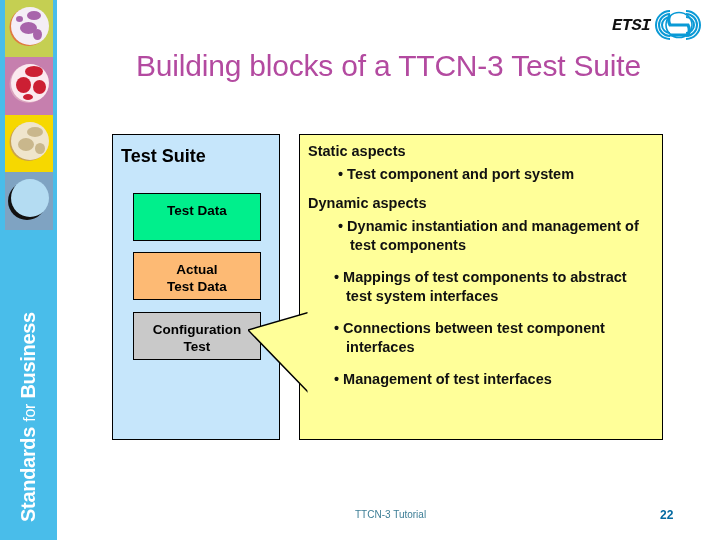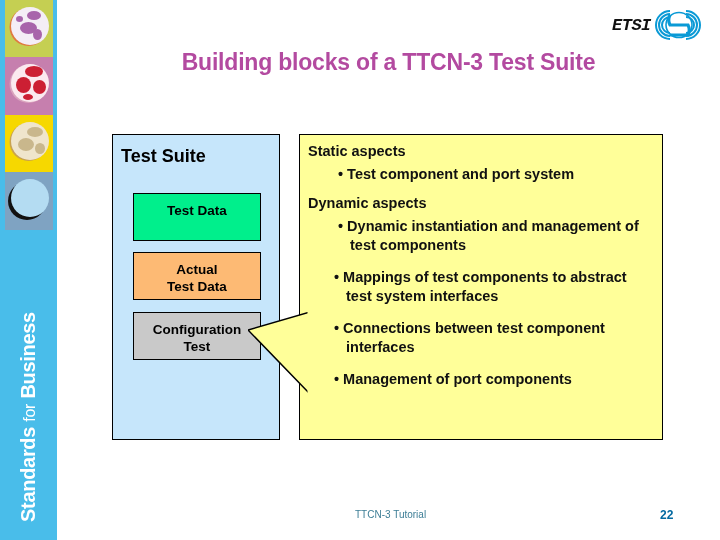--- a/index.html
+++ b/index.html
@@ -87,22 +87,22 @@
     color: #111111;
     font-family: Liberation Mono, monospace;
   }
 
   
   #slide-title {
     position: absolute;
     left: 57px; top: 49px;
     width: 663px;
     text-align: center;
-    font-size: 23px;
-    font-weight: bold;
+    font-size: 30px;
+    font-weight: normal;
     color: #b34aa0;
     letter-spacing: -0.2px;
   }
 
   
   #test-suite-panel {
     position: absolute;
     left: 112px; top: 134px;
     width: 168px; height: 306px;
     background: #c6e6fb;
@@ -277,17 +277,17 @@
 </svg>
 
 <div id="aspects-panel">
   <div class="aspect-head">Static aspects</div>
   <div class="aspect-bullet" style="padding-left:42px;">• Test component and port system</div>
 
   <div class="aspect-head sp-top">Dynamic aspects</div>
   <div class="aspect-bullet tight" style="padding-left:42px;">• Dynamic instantiation and management of test components</div>
   <div class="aspect-bullet tight" style="padding-left:38px;">• Mappings of test components to abstract test system interfaces</div>
   <div class="aspect-bullet tight" style="padding-left:38px;">• Connections between test component interfaces</div>
-  <div class="aspect-bullet" style="padding-left:38px;">• Management of port components</div>
+  <div class="aspect-bullet" style="padding-left:38px;">• Management of test interfaces</div>
 </div>
 
 <div id="footer-label">TTCN-3 Tutorial</div>
 <div id="footer-page">22</div>
 
 </body></html>

